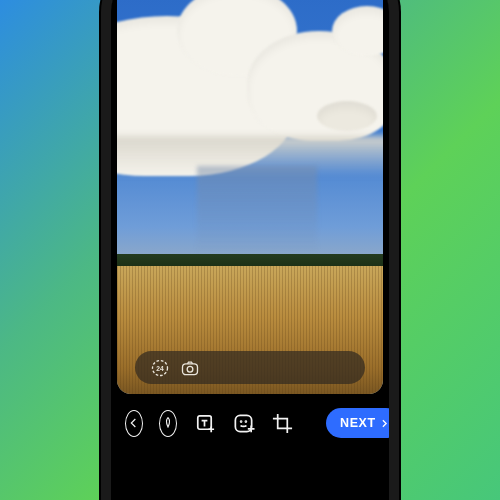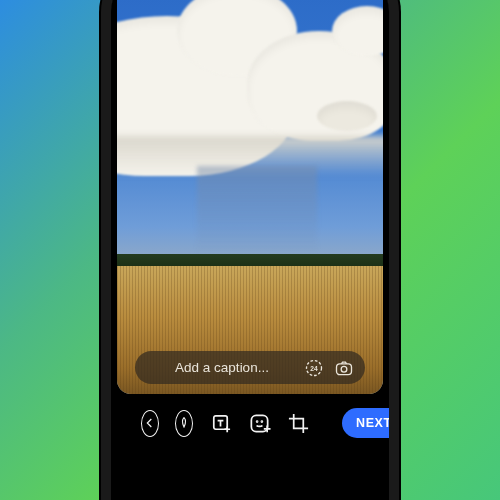--- a/index.html
+++ b/index.html
@@ -85,21 +85,21 @@
     font-weight: 400;
   }
   .caption-icon {
     width: 22px; height: 22px;
     display:flex; align-items:center; justify-content:center;
     color: #e9e4da;
   }
   .caption-icon svg { width: 20px; height: 20px; }
   .toolbar {
     position: absolute;
-    left: 16px; right: 0;
+    left: 0; right: 0;
     top: 430px;
     height: 46px;
     display: flex;
     align-items: center;
     padding: 0 14px;
     gap: 16px;
   }
   .tool-btn {
     width: 27px; height: 27px;
     border: 1.6px solid #f2f2f2;
@@ -138,21 +138,20 @@
       <div class="cloud c2"></div>
       <div class="cloud c3"></div>
       <div class="cloud c4"></div>
       <div class="cloud c5"></div>
       <div class="cloudshadow"></div>
       <div class="rain"></div>
       <div class="treeline"></div>
       <div class="field"></div>
 
       <div class="caption-pill">
-        <span class="caption-text">Add a caption...</span>
         <span class="caption-icon">
           <svg viewBox="0 0 24 24">
               <circle cx="12" cy="12" r="9" fill="none" stroke="currentColor" stroke-width="1.6" stroke-dasharray="3.2 2.2"></circle>
               <text x="12" y="15" text-anchor="middle" font-size="8" font-weight="700" fill="currentColor" font-family="Arial">24</text>
             </svg>
         </span>
         <span class="caption-icon">
           <svg viewBox="0 0 24 24" fill="none" stroke="currentColor" stroke-width="1.6">
               <rect x="3" y="7" width="18" height="13" rx="4"></rect>
               <circle cx="12" cy="13.5" r="3.4"></circle>

